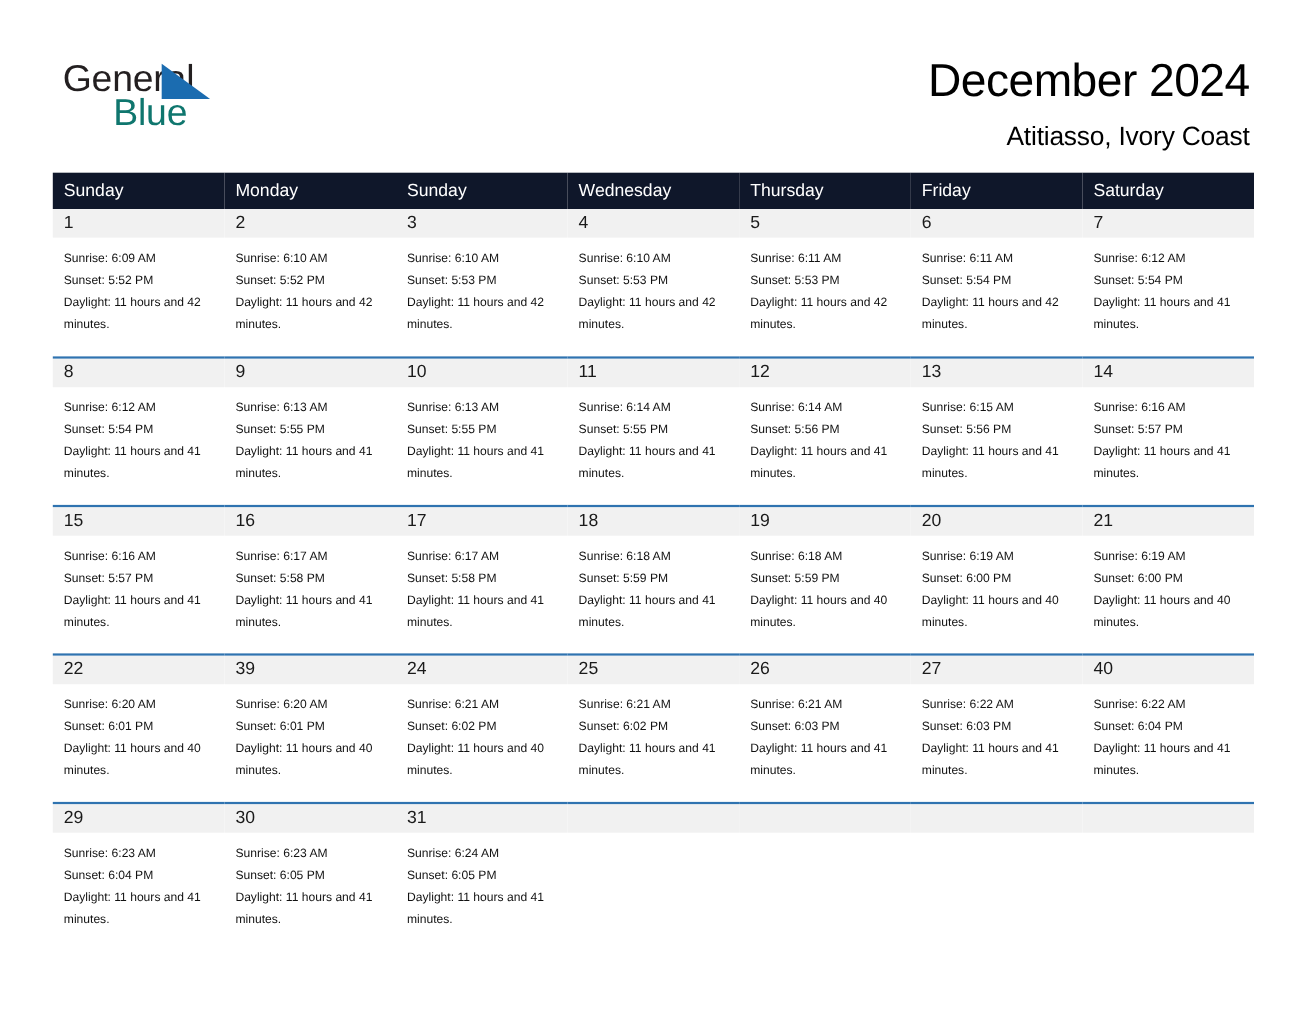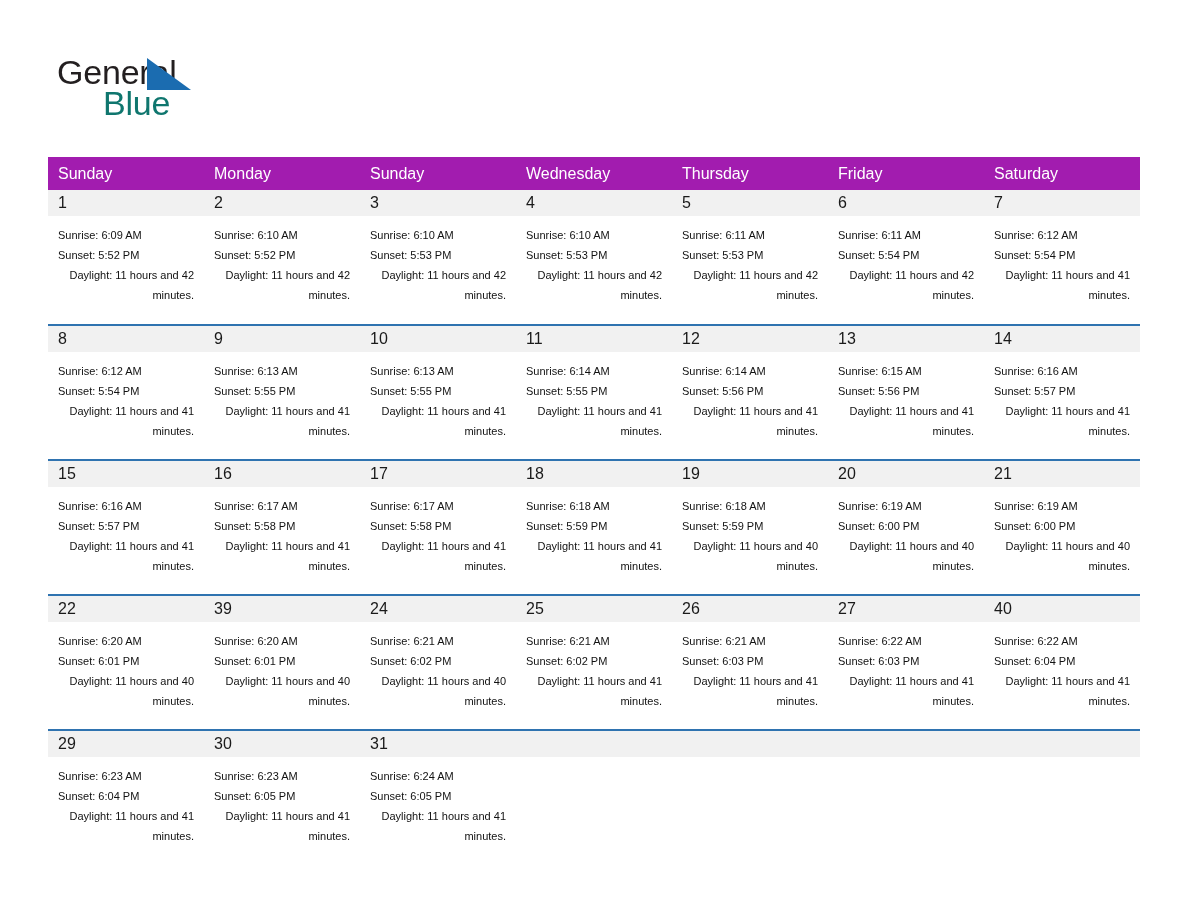--- a/index.html
+++ b/index.html
@@ -98,21 +98,21 @@
     table-layout: fixed;
   }
   .calendar th,
   .calendar td {
     padding: 0;
     margin: 0;
     vertical-align: top;
   }
   .dow {
     width: 156px;
-    background: #a21caf;
+    background: #0f172a;
     color: #ffffff;
     font-size: 16px;
     font-weight: normal;
     text-align: left;
     height: 33px;
     line-height: 33px;
     padding-left: 10px !important;
     box-sizing: border-box;
   }
 
@@ -138,21 +138,20 @@
     padding: 9px 10px 0 10px;
     font-size: 11px;
     line-height: 20px;
     color: #111111;
   }
   .daybody div {
     white-space: nowrap;
   }
   .daybody .daylight {
     white-space: normal;
-    text-align: right;
   }
   .empty .daynum {
     background: #f1f1f1;
   }
   .empty .daybody {
     visibility: hidden;
   }
 </style>
 </head>
 <body>
@@ -160,20 +159,24 @@
 <div class="page">
 
   <div class="header">
 
     <div class="logo">
       <span class="logo-general">General</span>
       <span class="logo-triangle"></span>
       <span class="logo-blue">Blue</span>
     </div>
 
+    <div class="title-block">
+      <h1 class="cal-title">December 2024</h1>
+      <h2 class="cal-subtitle">Atitiasso, Ivory Coast</h2>
+    </div>
 
   </div>
 
   <table class="calendar">
     <thead>
       <tr>
         <th class="dow">Sunday</th>
         <th class="dow">Monday</th>
         <th class="dow">Sunday</th>
         <th class="dow">Wednesday</th>

